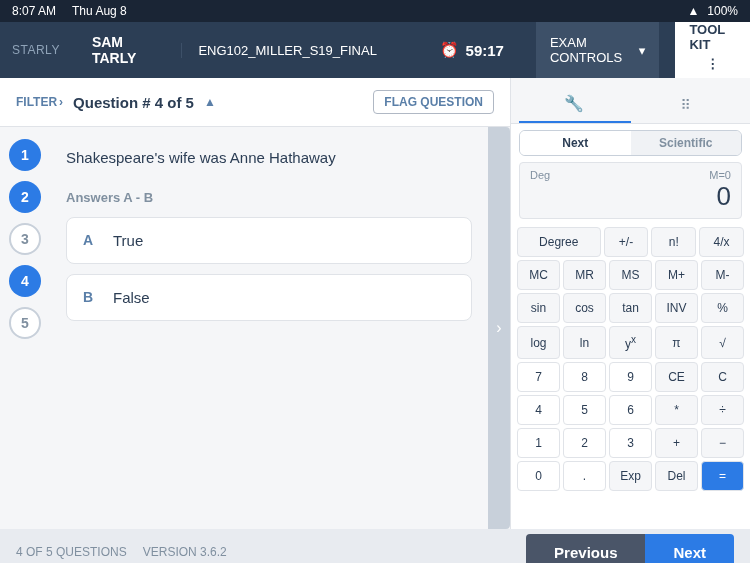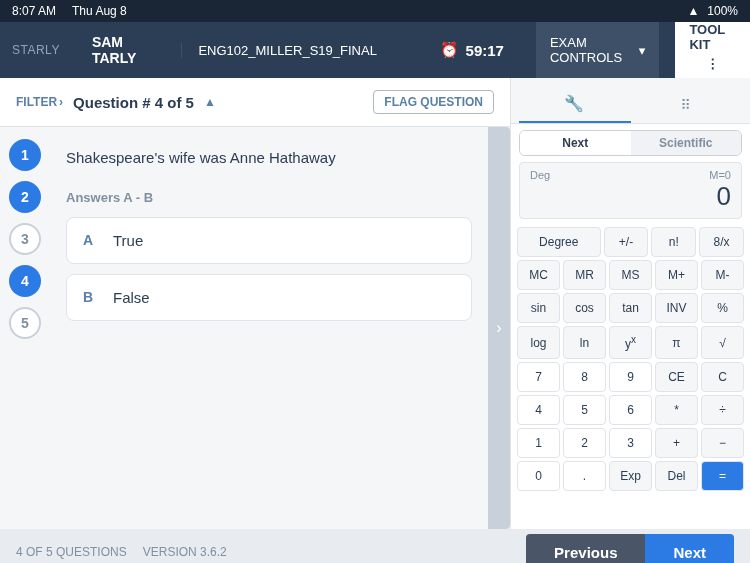--- a/index.html
+++ b/index.html
@@ -228,21 +228,21 @@
       </div>
       <div class="calc-display-num">0</div>
     </div>
 
     <div class="calc-buttons">
 
       <div class="calc-row">
         <button class="calc-btn wide">Degree</button>
         <button class="calc-btn">+/-</button>
         <button class="calc-btn">n!</button>
-        <button class="calc-btn">8/x</button>
+        <button class="calc-btn">4/x</button>
       </div>
 
       <div class="calc-row">
         <button class="calc-btn">MC</button>
         <button class="calc-btn">MR</button>
         <button class="calc-btn">MS</button>
         <button class="calc-btn">M+</button>
         <button class="calc-btn">M-</button>
       </div>
 

